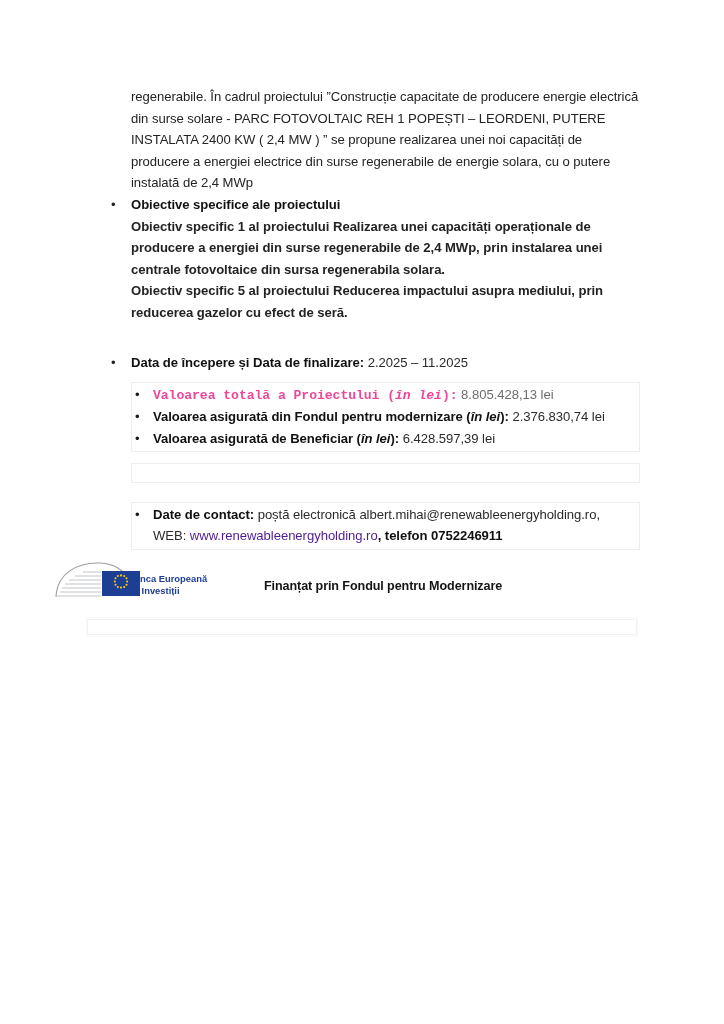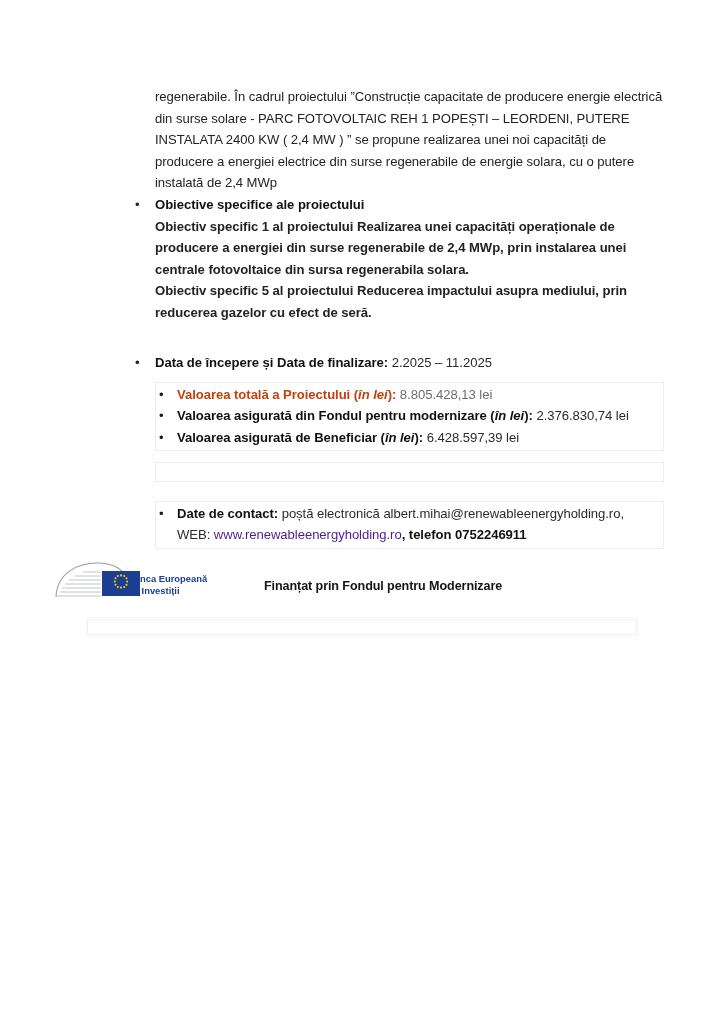--- a/index.html
+++ b/index.html
@@ -22,21 +22,20 @@
     width: 724px;
     height: 1024px;
     background: #ffffff;
   }
 
   .content {
     position: absolute;
     left: 110px;
     top: 86px;
     width: 529px;
-    margin-left: 24px;
   }
 
   
   .para {
     font-size: 13.1px;
     line-height: 21.6px;
     color: #232323;
     margin: 0;
     padding-left: 21px;
     letter-spacing: -0.05px;
@@ -57,21 +56,21 @@
     left: 1px;
     top: 0px;
     font-size: 13.1px;
     line-height: 21.6px;
     color: #232323;
   }
   .b { font-weight: bold; color: #111111; text-align: center; }
   .bi { font-weight: bold; font-style: italic; color: #111111; }
   .val { font-weight: normal; color: #2b2b2b; }
 
-  .gray .b, .gray .bi { color: #c2410c; }
+  .gray .b, .gray .bi { color: #ec4899; font-family: Liberation Mono, monospace; }
   .gray .val { color: #6d6d6d; }
 
   
   .gap-s { height: 9px; }
   .gap-l { height: 28px; }
 
   
   .tbl {
     border-collapse: collapse;
     width: 509px;

